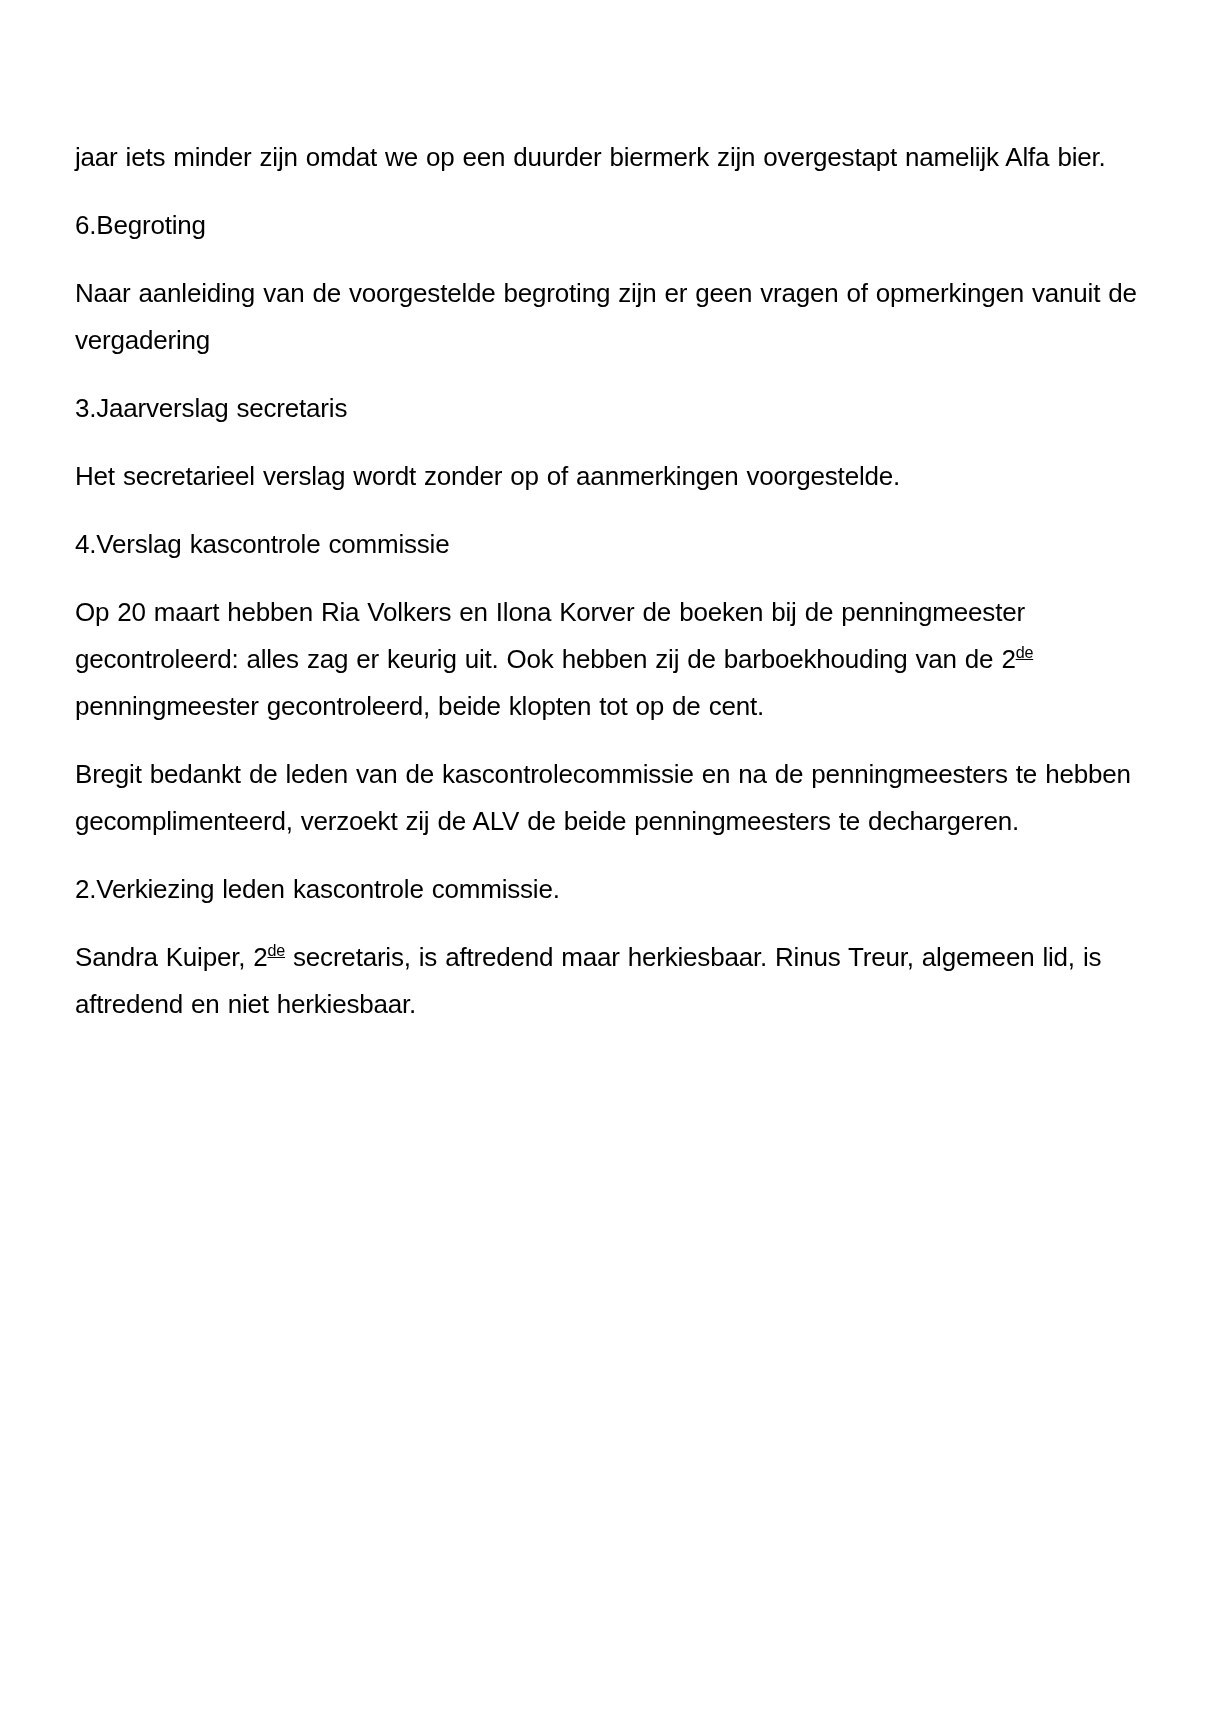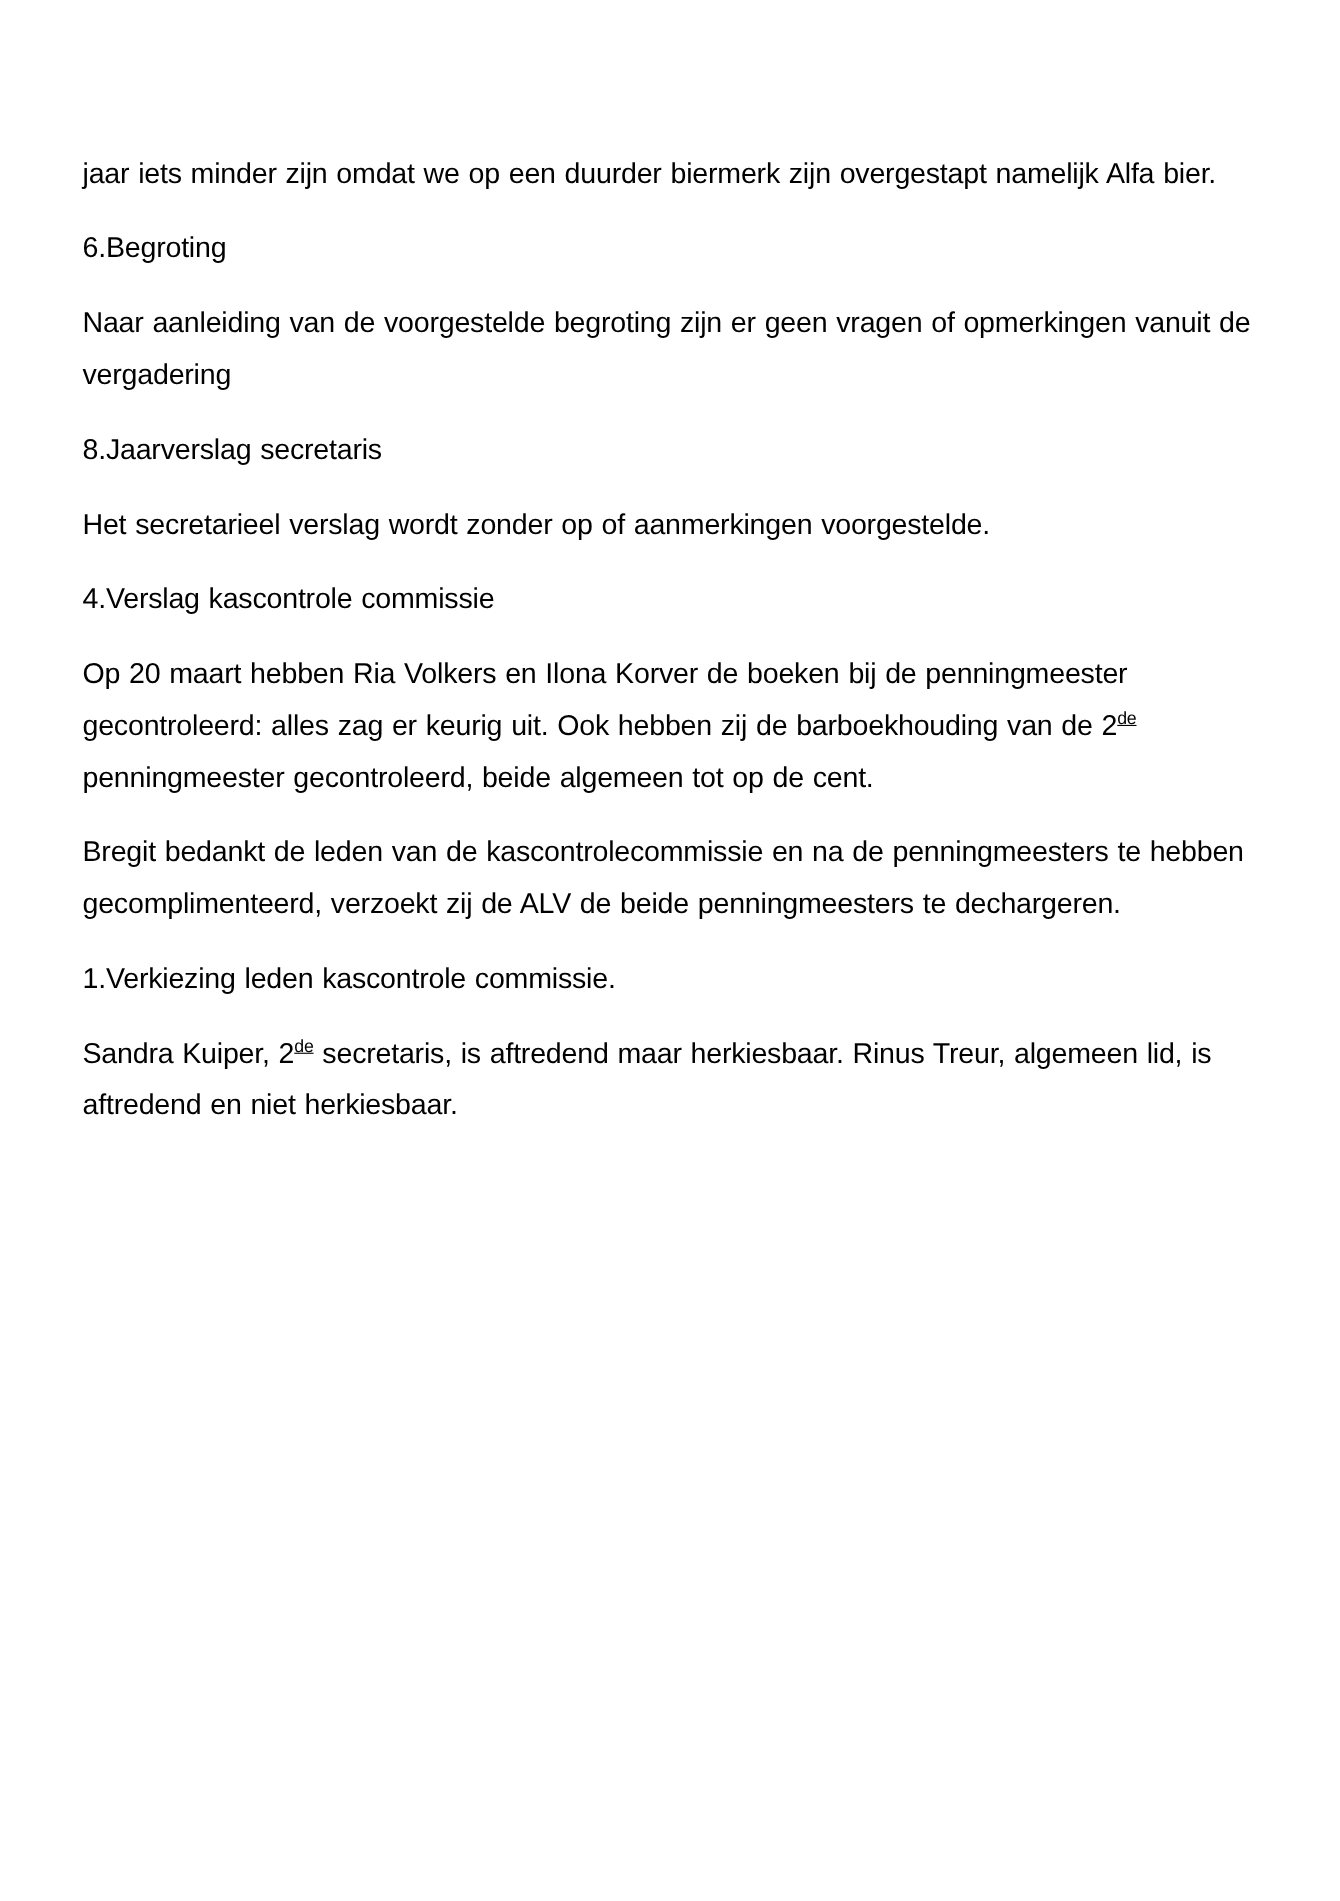--- a/index.html
+++ b/index.html
@@ -38,20 +38,20 @@
     text-decoration: underline;
   }
 </style>
 </head>
 <body>
 
 <div class="doc">
     <p class="block paragraph"><span>jaar iets minder zijn omdat we op een duurder biermerk zijn overgestapt namelijk Alfa bier.</span></p>
     <p class="block heading"><span>6.Begroting</span></p>
     <p class="block paragraph"><span>Naar aanleiding van de voorgestelde begroting zijn er geen vragen of opmerkingen vanuit de vergadering</span></p>
-    <p class="block heading"><span>8.Jaarverslag secretaris</span></p>
+    <p class="block heading"><span>3.Jaarverslag secretaris</span></p>
     <p class="block paragraph"><span>Het secretarieel verslag wordt zonder op of aanmerkingen voorgestelde.</span></p>
     <p class="block heading"><span>4.Verslag kascontrole commissie</span></p>
-    <p class="block paragraph"><span>Op 20 maart hebben Ria Volkers en Ilona Korver de boeken bij de penningmeester gecontroleerd: alles zag er keurig uit. Ook hebben zij de barboekhouding van de 2</span><sup>de</sup><span> penningmeester gecontroleerd, beide algemeen tot op de cent.</span></p>
+    <p class="block paragraph"><span>Op 20 maart hebben Ria Volkers en Ilona Korver de boeken bij de penningmeester gecontroleerd: alles zag er keurig uit. Ook hebben zij de barboekhouding van de 2</span><sup>de</sup><span> penningmeester gecontroleerd, beide klopten tot op de cent.</span></p>
     <p class="block paragraph"><span>Bregit bedankt de leden van de kascontrolecommissie en na de penningmeesters te hebben gecomplimenteerd, verzoekt zij de ALV de beide penningmeesters te dechargeren.</span></p>
-    <p class="block heading"><span>1.Verkiezing leden kascontrole commissie.</span></p>
+    <p class="block heading"><span>2.Verkiezing leden kascontrole commissie.</span></p>
     <p class="block paragraph"><span>Sandra Kuiper, 2</span><sup>de</sup><span> secretaris, is aftredend maar herkiesbaar. Rinus Treur, algemeen lid, is aftredend en niet herkiesbaar.</span></p>
   </div>
 
 </body></html>

